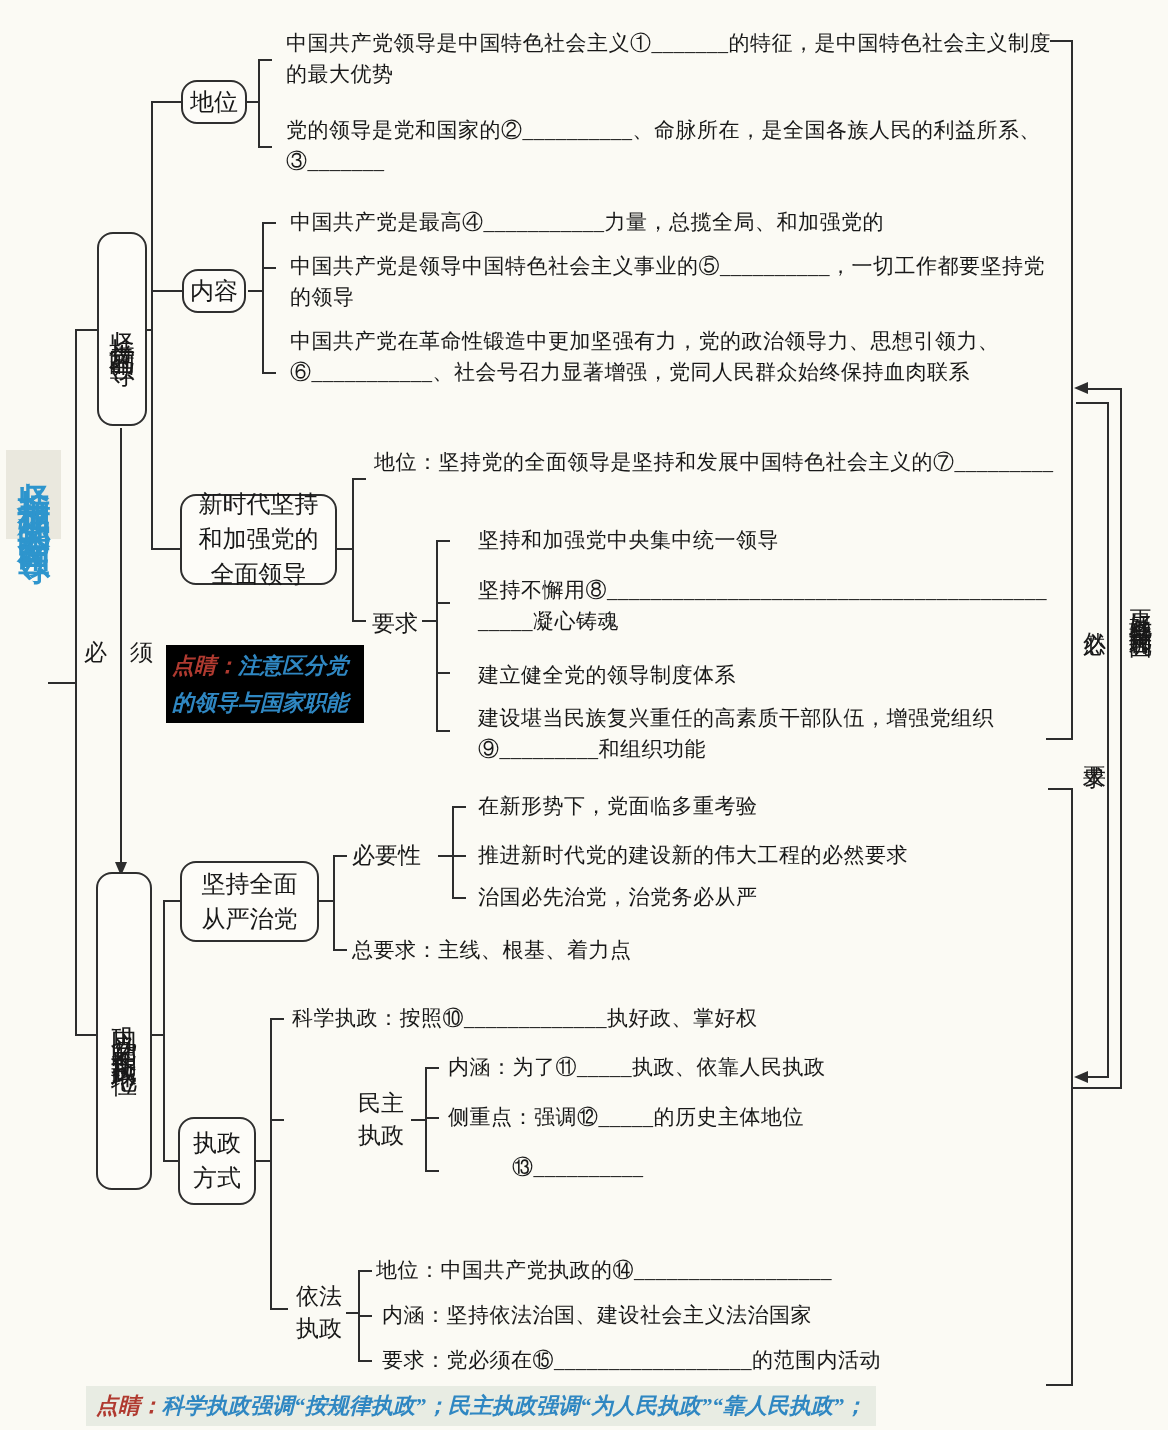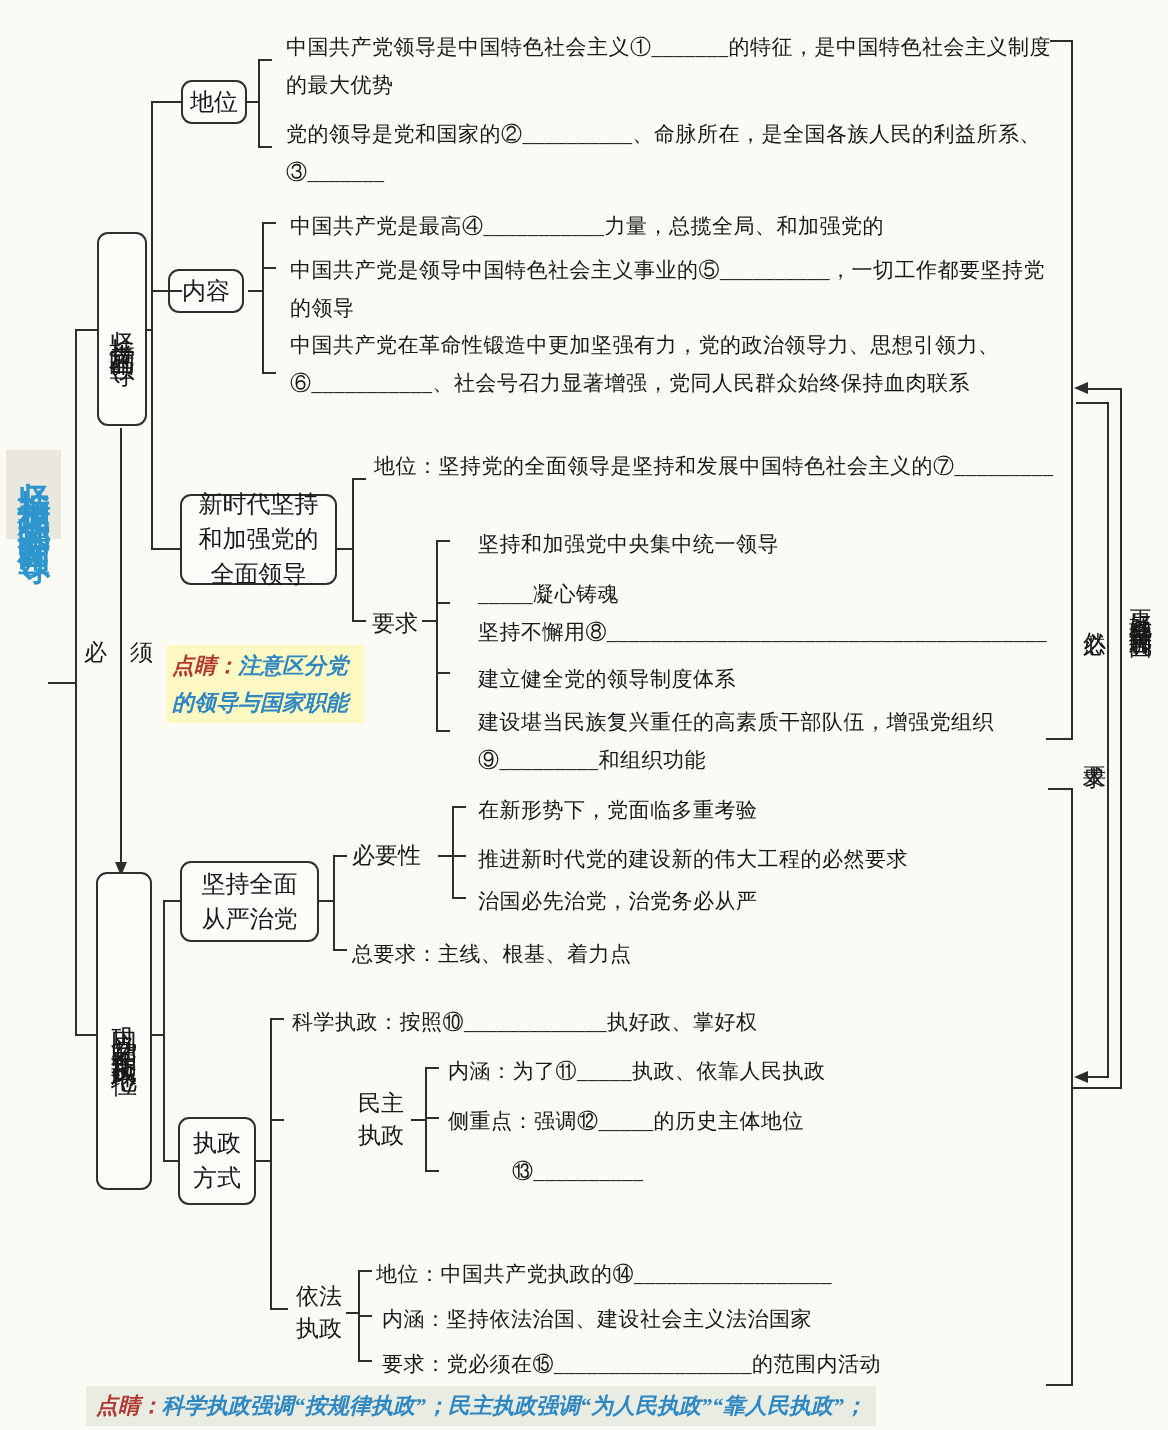--- a/index.html
+++ b/index.html
@@ -1,33 +1,33 @@
 <!DOCTYPE html>
 <html><head>
 <meta charset="utf-8">
 <style>
   *{margin:0;padding:0;box-sizing:border-box}
   html,body{width:1168px;height:1430px}
   body{position:relative;background:#fbfaf4;font-family:"Liberation Serif","DejaVu Serif",serif;color:#181818;overflow:hidden}
   .ln{position:absolute;background:#2d2d2d}
   .h{height:2px}
   .v{width:2px}
-  .box{position:absolute;border:2.5px solid #2f2f2f;border-radius:11px;background:#fdfcf8;display:flex;align-items:center;justify-content:center;text-align:center;font-size:24px;line-height:35px}
-  .t{position:absolute;font-size:21px;line-height:38px;letter-spacing:.5px}
+  .box{position:absolute;border:2.5px solid #2f2f2f;border-radius:16px;background:#fdfcf8;display:flex;align-items:center;justify-content:center;text-align:center;font-size:24px;line-height:35px}
+  .t{position:absolute;font-size:21px;line-height:31px;letter-spacing:.5px}
   .lbl{position:absolute;font-size:23px;line-height:32px}
   .vt{writing-mode:vertical-rl;text-orientation:upright}
   .pre{white-space:pre-line}
   .arrL{position:absolute;width:0;height:0;border-top:6px solid transparent;border-bottom:6px solid transparent;border-right:14px solid #2d2d2d}
   .arrD{position:absolute;width:0;height:0;border-left:6px solid transparent;border-right:6px solid transparent;border-top:14px solid #2d2d2d}
   #main-title{position:absolute;left:6px;top:450px;background:#eae8de;color:#2e95cd;font-weight:bold;font-size:33px;letter-spacing:7px;padding:6px 5px;writing-mode:vertical-rl;text-orientation:upright}
   .note{position:absolute;font-weight:bold;font-style:italic;font-size:22px;line-height:37px}
   .note .pfx{color:#b03a30}
   .note .bdy{color:#2f87c2}
   #note2{background:#e8ece3;padding:3px 10px;white-space:nowrap;line-height:34px}
-  #note1{background:#fef9c3;padding:2px 6px}
+  #note1{background:#000000;padding:2px 6px}
   .blk{display:block}
   .ind{display:block;padding-left:64px}
 </style>
 </head>
 <body>
 
 <div id="main-title">坚持和加强党的全面领导</div>
 
 <div class="ln h" style="left:48px;top:682px;width:28px"></div>
 <div class="ln v" style="left:75px;top:329px;height:707px"></div>
@@ -44,21 +44,21 @@
 
 <div class="box" style="left:181px;top:80px;width:66px;height:44px">地位</div>
 <div class="ln h" style="left:151px;top:101px;width:30px"></div>
 <div class="ln h" style="left:247px;top:101px;width:11px"></div>
 <div class="ln v" style="left:258px;top:59px;height:89px"></div>
 <div class="ln h" style="left:258px;top:59px;width:14px"></div>
 <div class="ln h" style="left:258px;top:146px;width:14px"></div>
 <div class="t" style="left:286px;top:28px;width:766px">中国共产党领导是中国特色社会主义①_______的特征，是中国特色社会主义制度的最大优势</div>
 <div class="t" style="left:286px;top:115px;width:766px">党的领导是党和国家的②__________、命脉所在，是全国各族人民的利益所系、③_______</div>
 
-<div class="box" style="left:168px;top:269px;width:76px;height:44px">内容</div>
+<div class="box" style="left:182px;top:269px;width:64px;height:44px">内容</div>
 <div class="ln h" style="left:151px;top:290px;width:31px"></div>
 <div class="ln h" style="left:248px;top:290px;width:14px"></div>
 <div class="ln v" style="left:262px;top:222px;height:152px"></div>
 <div class="ln h" style="left:262px;top:222px;width:14px"></div>
 <div class="ln h" style="left:262px;top:267px;width:14px"></div>
 <div class="ln h" style="left:262px;top:372px;width:14px"></div>
 <div class="t" style="left:290px;top:207px;width:770px">中国共产党是最高④___________力量，总揽全局、和加强党的</div>
 <div class="t" style="left:290px;top:251px;width:770px">中国共产党是领导中国特色社会主义事业的⑤__________，一切工作都要坚持党的领导</div>
 <div class="t" style="left:290px;top:326px;width:770px">中国共产党在革命性锻造中更加坚强有力，党的政治领导力、思想引领力、⑥___________、社会号召力显著增强，党同人民群众始终保持血肉联系</div>
 
@@ -73,22 +73,22 @@
 <div class="t" style="left:374px;top:447px;width:700px">地位：坚持党的全面领导是坚持和发展中国特色社会主义的⑦_________</div>
 <div class="lbl" style="left:372px;top:608px">要求</div>
 <div class="ln h" style="left:422px;top:620px;width:14px"></div>
 <div class="ln v" style="left:436px;top:540px;height:192px"></div>
 <div class="ln h" style="left:436px;top:540px;width:14px"></div>
 <div class="ln h" style="left:436px;top:602px;width:14px"></div>
 <div class="ln h" style="left:436px;top:672px;width:14px"></div>
 <div class="ln h" style="left:436px;top:730px;width:14px"></div>
 <div class="t" style="left:478px;top:525px">坚持和加强党中央集中统一领导</div>
 <div class="t" style="left:478px;top:575px;width:575px">
+  <span class="blk">坚持不懈用⑧________________________________________</span>
   <span class="blk">_____凝心铸魂</span>
-  <span class="blk">坚持不懈用⑧________________________________________</span>
 </div>
 <div class="t" style="left:478px;top:660px">建立健全党的领导制度体系</div>
 <div class="t" style="left:478px;top:703px;width:578px">建设堪当民族复兴重任的高素质干部队伍，增强党组织⑨_________和组织功能</div>
 
 <div id="note1" class="note" style="left:166px;top:645px;width:198px">
   <span class="pfx">点睛：</span><span class="bdy">注意区分党的领导与国家职能</span>
 </div>
 
 <div class="box vt" style="left:96px;top:872px;width:56px;height:318px;font-size:26px;letter-spacing:5px">巩固党的长期执政地位</div>
 <div class="ln h" style="left:152px;top:1034px;width:11px"></div>

